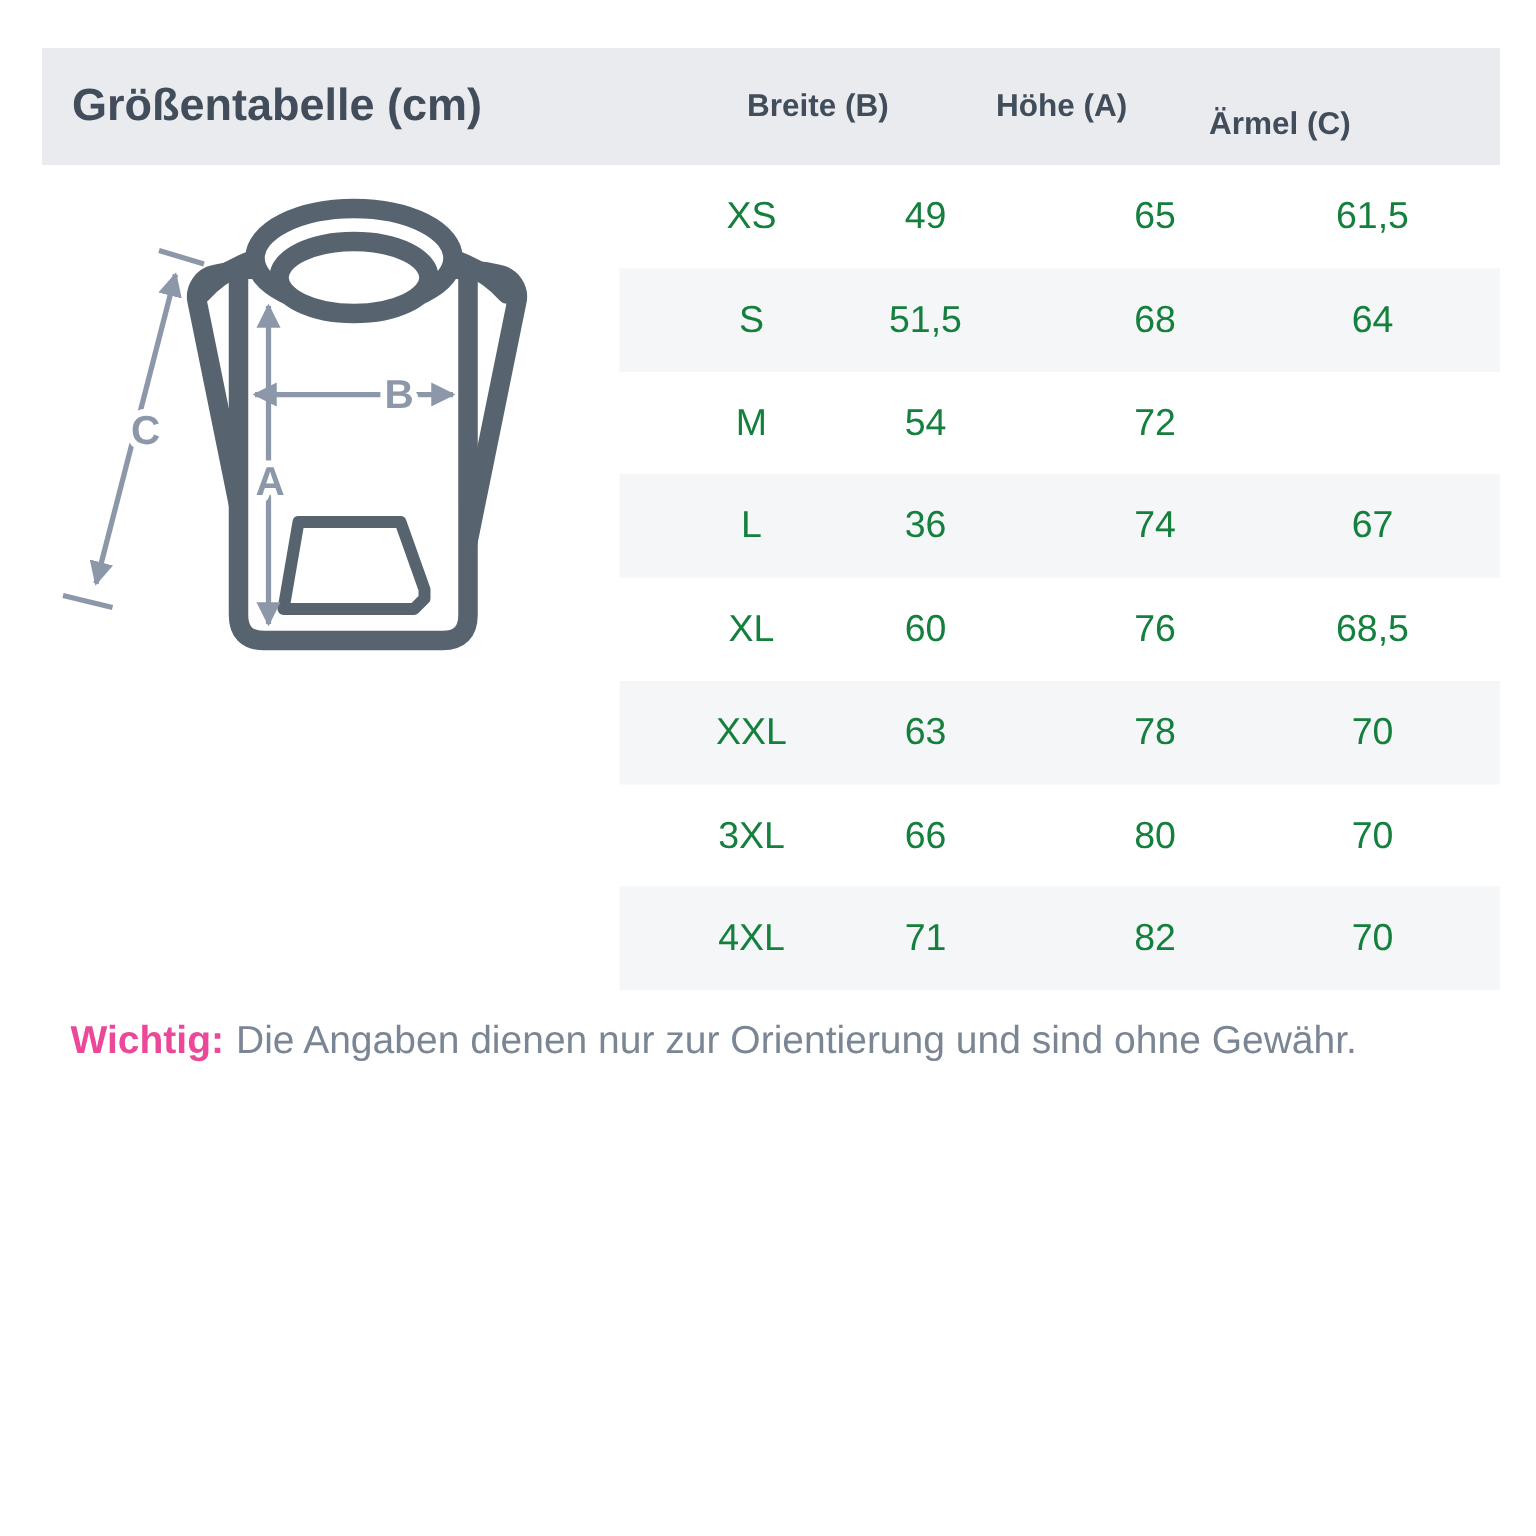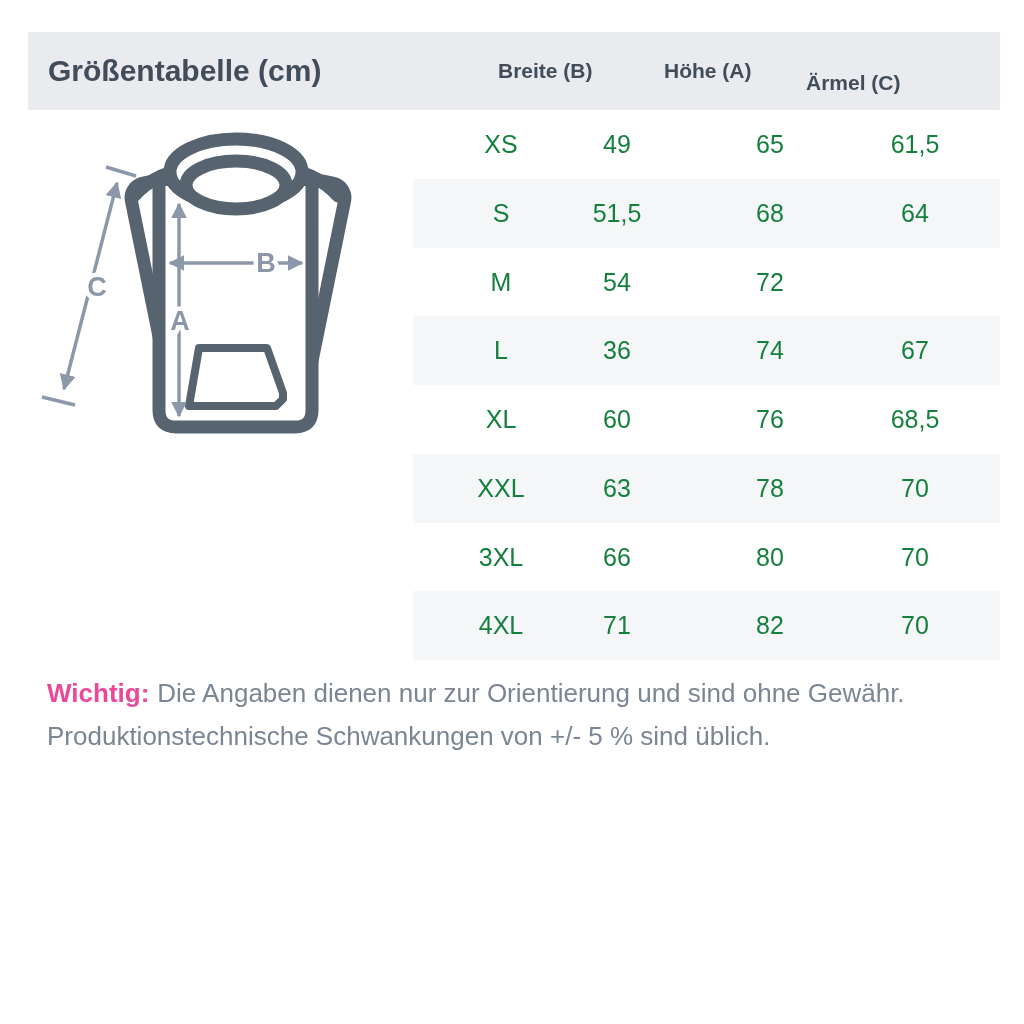--- a/index.html
+++ b/index.html
@@ -134,16 +134,15 @@
     <div class="row striped">
       <span class="cell c-size">4XL</span>
       <span class="cell c-breite">71</span>
       <span class="cell c-hoehe">82</span>
       <span class="cell c-aermel">70</span>
     </div>
   </div>
 
   <div class="footer">
     <div><span class="bold">Wichtig:</span><span>Die Angaben dienen nur zur Orientierung und sind ohne Gewähr.</span></div>
-    <div><span>Produktionstechnische Schwankungen von +/- 5 % sind üblich.</span></div>
   </div>
 
 </div>
 
 </body></html>

